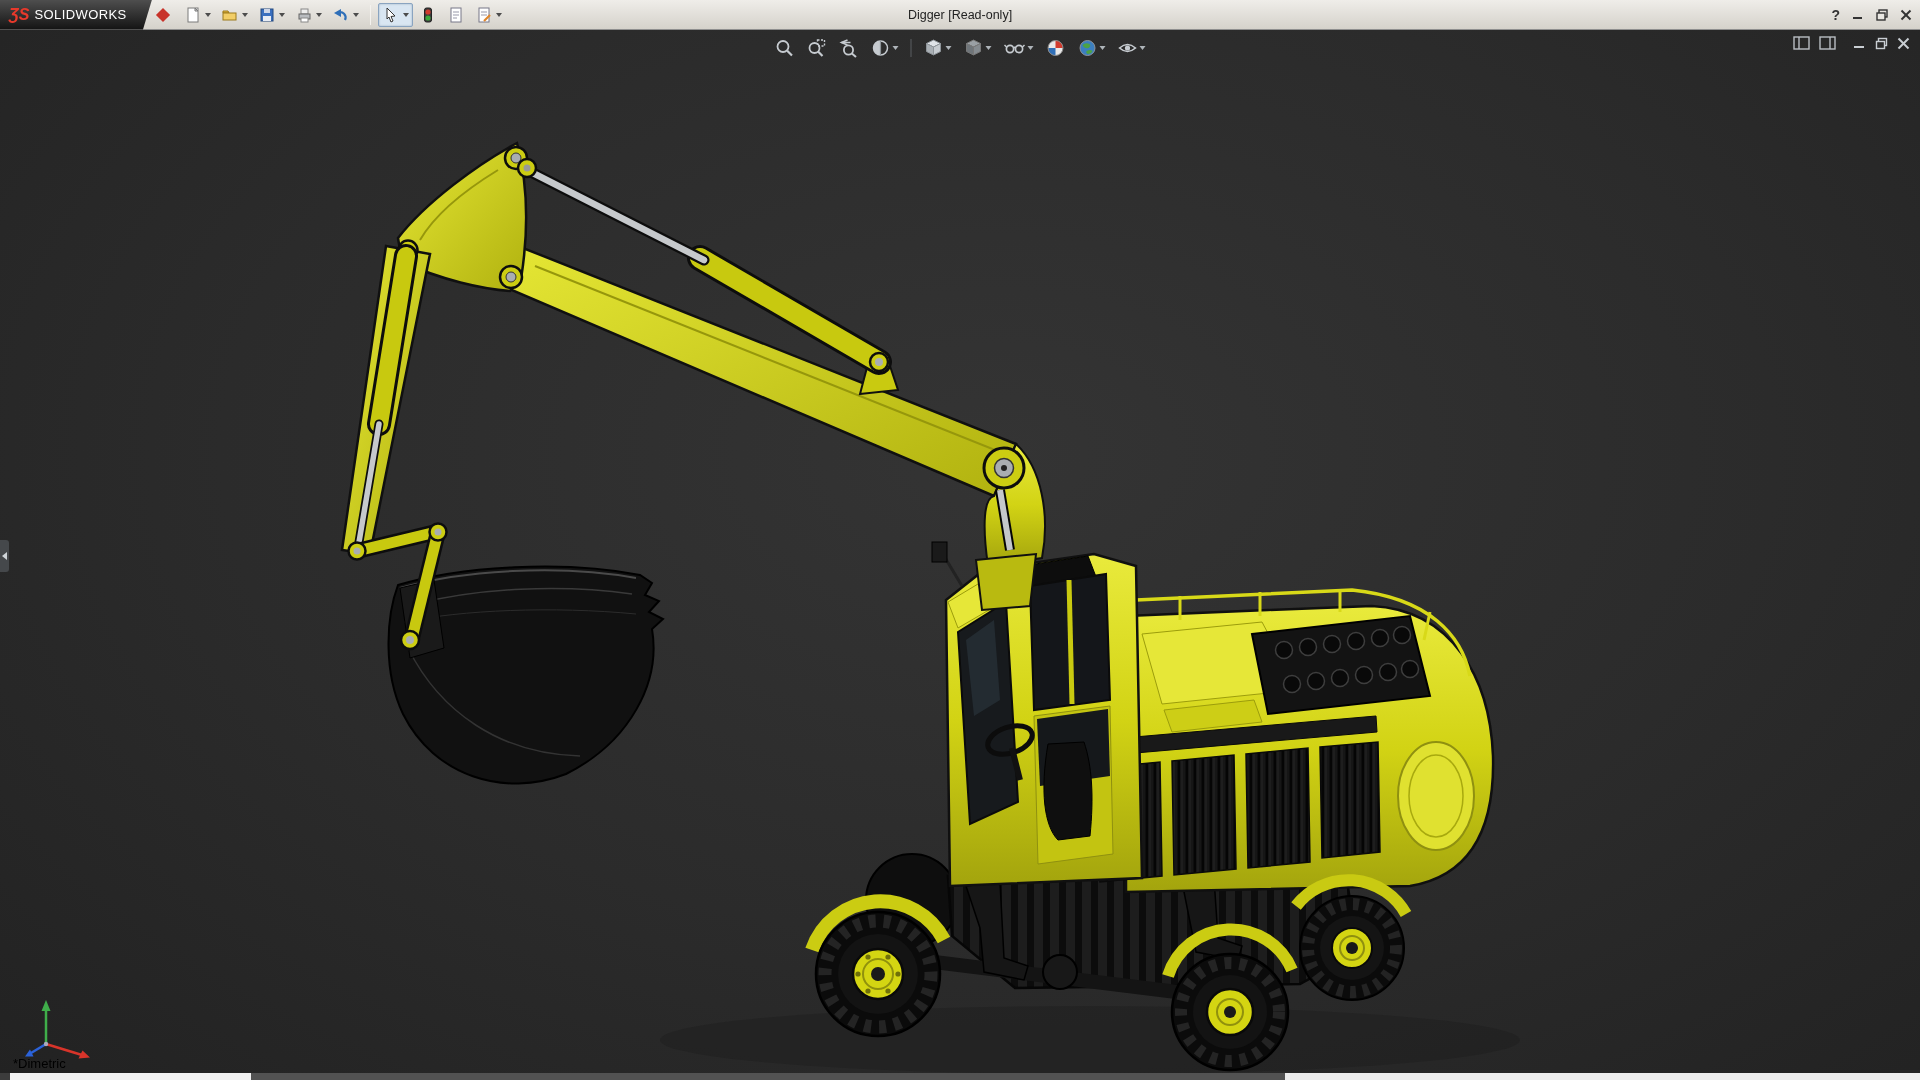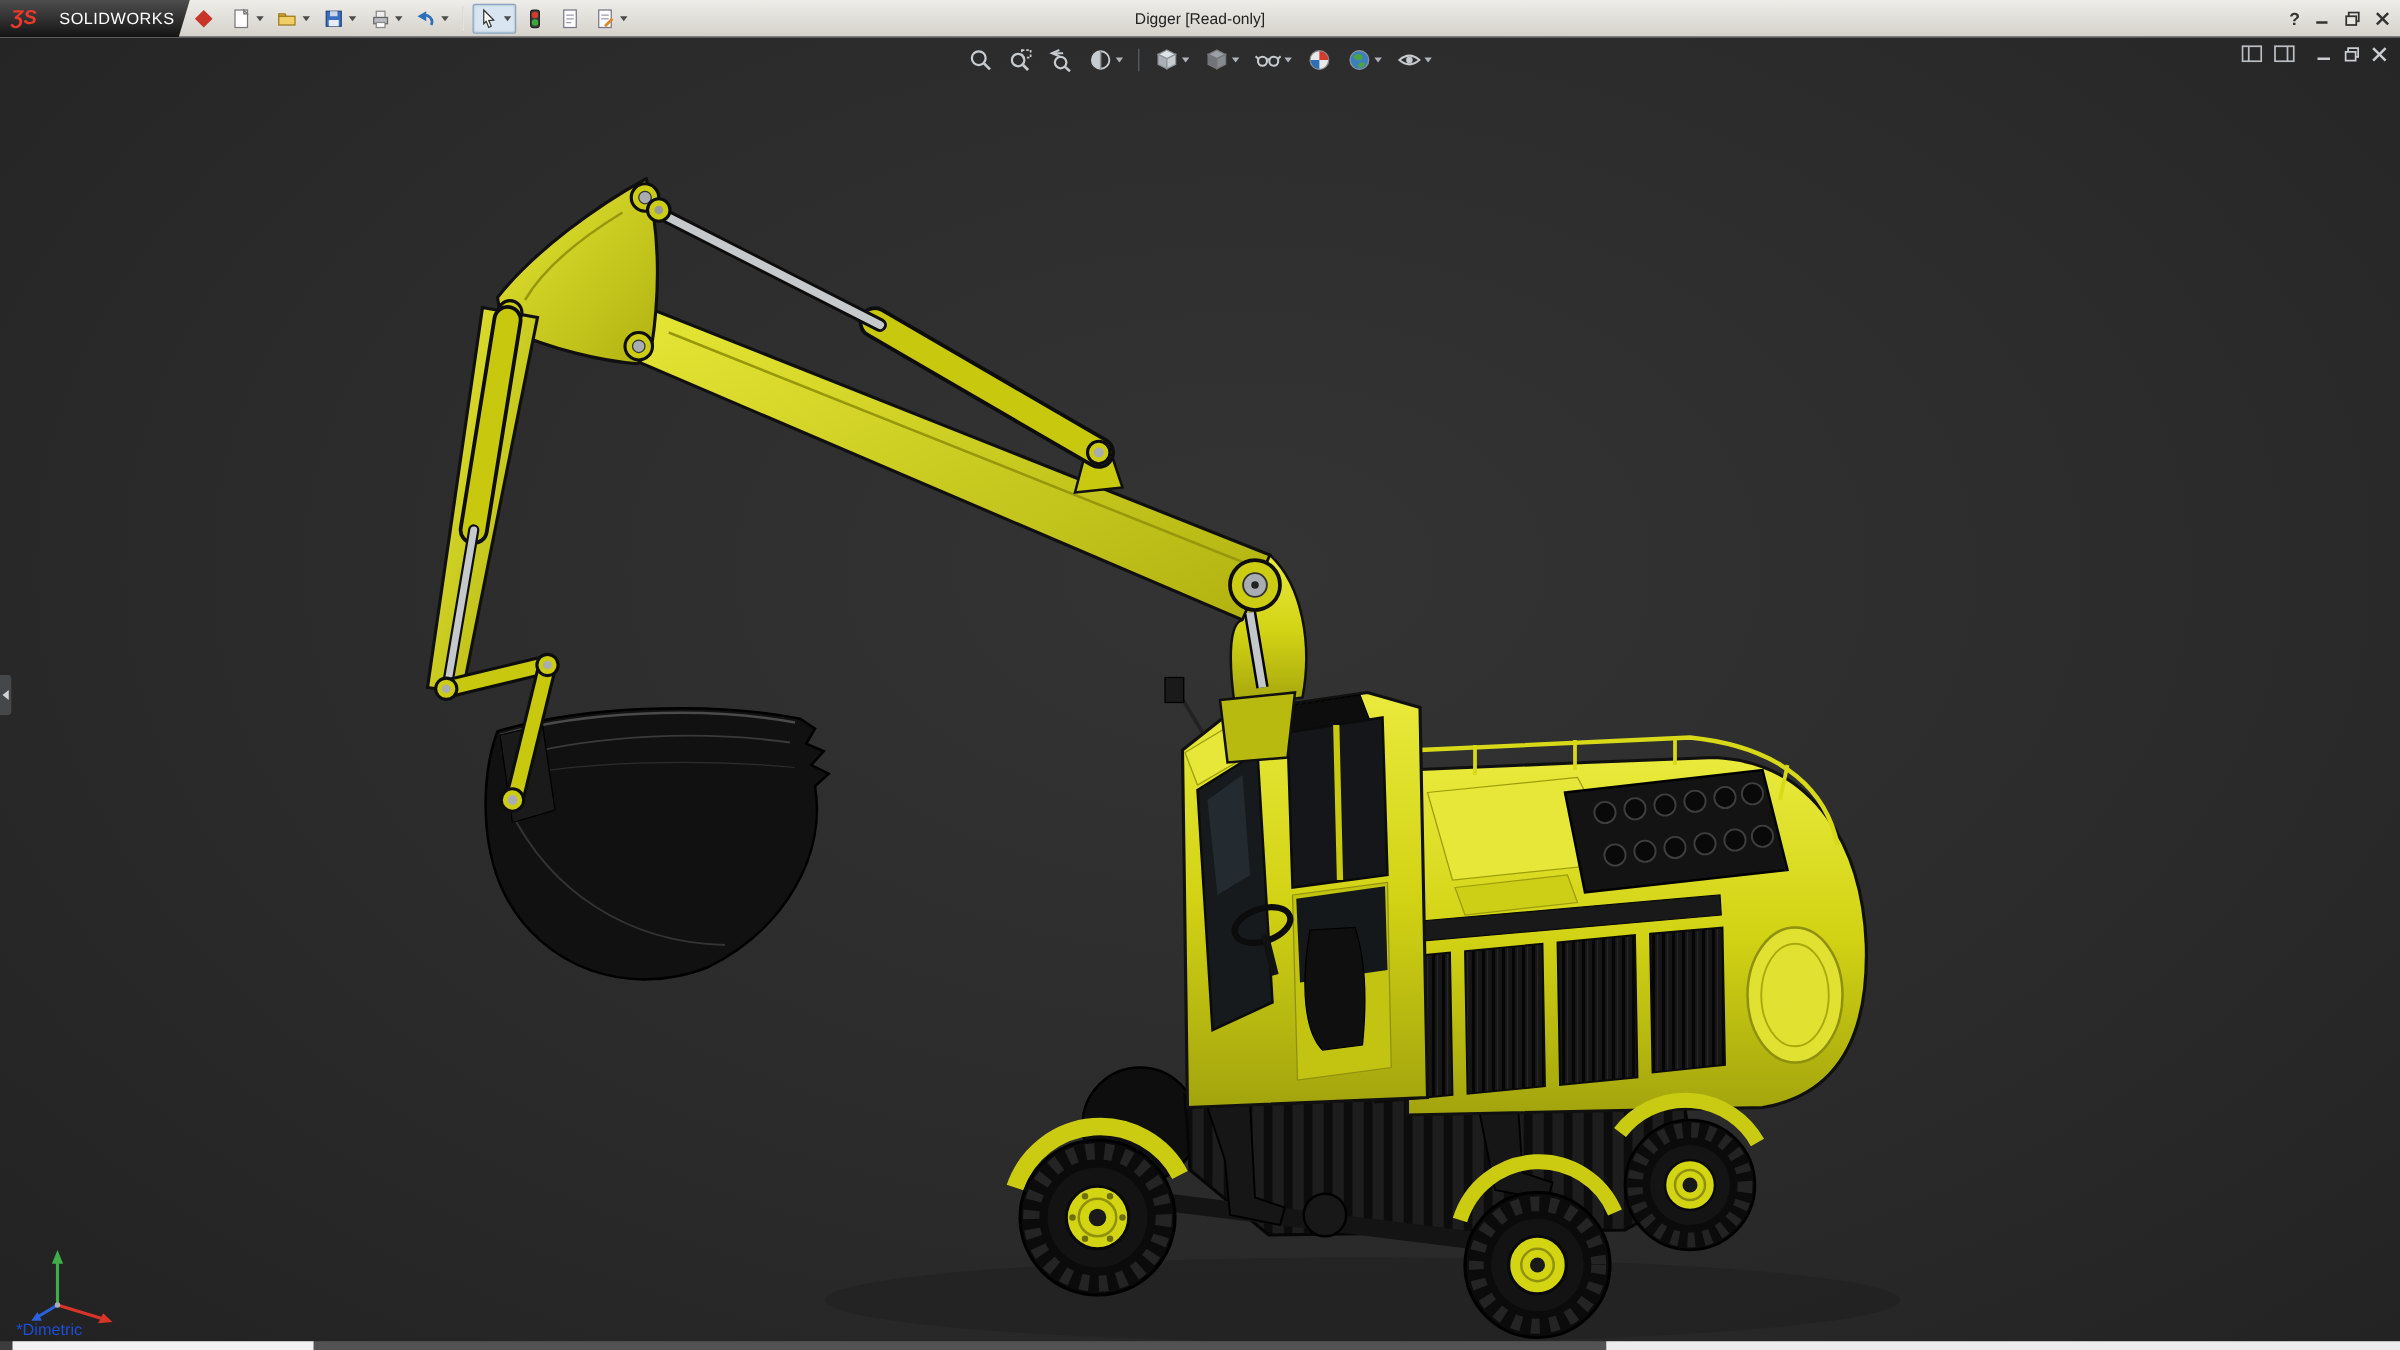--- a/index.html
+++ b/index.html
@@ -5,21 +5,21 @@
   * { box-sizing: border-box; margin: 0; padding: 0; }
   html,body { width:1920px; height:1080px; overflow:hidden;
     font-family:"Liberation Sans", sans-serif; }
   body { background: radial-gradient(ellipse at 52% 42%, #343434 0%, #2b2b2b 55%, #222 100%); position:relative; }
 
   
   .topbar { position:absolute; top:0; left:0; width:1920px; height:30px; z-index:10;
     background: linear-gradient(#efede9, #d5d2cb);
     border-bottom:1px solid #8f8f8f; display:flex; align-items:center; }
   .logo-block { width:152px; height:30px; background:linear-gradient(#4e4e4e,#131313);
-    display:flex; align-items:center; padding-left:9px; gap:18px;
+    display:flex; align-items:center; padding-left:9px; gap:5px;
     clip-path:polygon(0 0,100% 0,calc(100% - 9px) 100%,0 100%); }
   .logo-glyph { color:#e8392b; font-weight:bold; font-style:italic; font-size:16px; }
   .logo-name { color:#fff; font-weight:normal; font-size:13px; letter-spacing:.4px; }
   .app-chip { width:10px; height:10px; background:#c8332a; margin:0 8px 0 6px; transform:rotate(45deg); }
   .tools { display:flex; align-items:center; height:30px; gap:2px; padding-left:4px; }
   .tb-item { display:flex; align-items:center; height:24px; padding:0 3px; border:1px solid transparent; border-radius:2px; }
   .tb-item.selected { border:1px solid #8aa4c0; background:#d9e6f2; box-shadow:inset 0 0 2px #9ab; }
   .caret { width:0; height:0; border-left:3px solid transparent; border-right:3px solid transparent;
     border-top:4px solid #4c4c4c; margin-left:3px; }
   .tb-sep { width:1px; height:20px; background:#a9a6a0; border-right:1px solid #f4f2ee; margin:0 5px; }
@@ -43,21 +43,21 @@
   .left-tab { position:absolute; left:0; top:540px; width:9px; height:32px; background:#45484b;
     border-radius:0 3px 3px 0; z-index:6; display:flex; align-items:center; justify-content:center; }
   .left-tab .tri { width:0; height:0; border-top:4px solid transparent; border-bottom:4px solid transparent;
     border-right:5px solid #cfd4d8; }
 
   
   .bottom-strip { position:absolute; left:0; bottom:0; width:1920px; height:7px; background:#3c3c3c; z-index:10; }
   .bs-seg { position:absolute; top:0; height:7px; }
 
   
-  .view-label { position:absolute; left:13px; top:1056px; color:#1d4ed8; font-size:13px; z-index:6; }
+  .view-label { position:absolute; left:13px; top:1056px; color:#000000; font-size:13px; z-index:6; }
   .triad { position:absolute; left:18px; top:992px; z-index:6; }
 
   .canvas { position:absolute; inset:0; z-index:1; }
 </style>
 </head>
 <body>
 
 <svg class="canvas" width="1920" height="1080" viewBox="0 0 1920 1080">
   <defs>
     <linearGradient id="yel" x1="0" y1="0" x2="0" y2="1">

